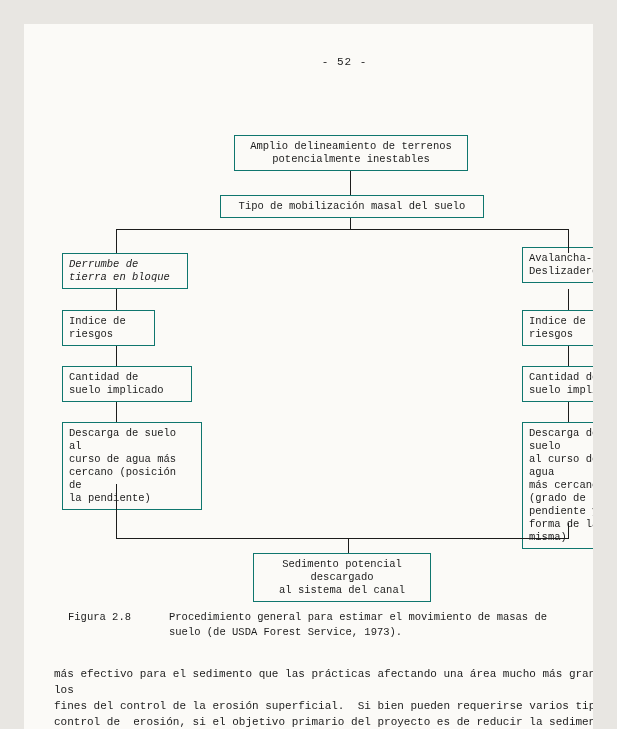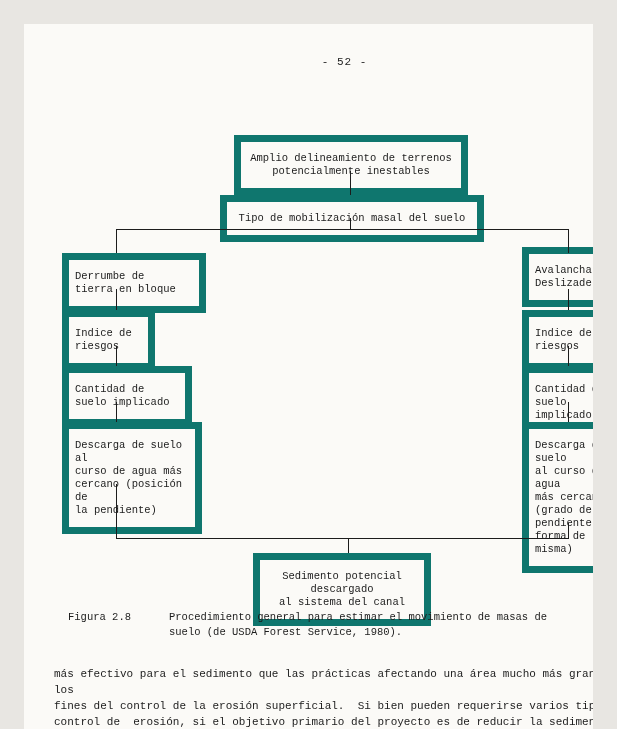--- a/index.html
+++ b/index.html
@@ -13,30 +13,30 @@
     color:#1c1c1c;
     overflow:hidden;
   }
   .page-number {
     position:absolute; top:20px; left:0; width:100%;
     text-align:center; font-size:11px; letter-spacing:1px;
   }
   .flowchart { position:absolute; inset:0; }
   .node {
     position:absolute;
-    border:7px solid #0f766e;
-    padding:10px 6px;
+    border:1px solid #0f766e;
+    padding:4px 6px;
     font-size:10.5px; line-height:13px;
     white-space:pre-line;
     background:#fbfaf7;
   }
   .center { text-align:center; }
   .n-top    { left:186px; top:87px;  width:234px; }
   .n-type   { left:172px; top:147px; width:264px; }
-  .n-l1     { left:14px;  top:205px; width:144px; }
+  .n-l1     { left:14px;  top:205px; width:126px;font-style:italic; }
   .n-l2     { left:14px;  top:262px; width:93px;  }
   .n-l3     { left:14px;  top:318px; width:130px; }
   .n-l4     { left:14px;  top:374px; width:140px; }
   .n-r1     { left:474px; top:199px; width:113px; }
   .n-r2     { left:474px; top:262px; width:113px; }
   .n-r3     { left:474px; top:318px; width:116px; }
   .n-r4     { left:474px; top:374px; width:112px; }
   .n-bottom { left:205px; top:505px; width:178px; }
   .line { position:absolute; background:#1c1c1c; }
   .c1  { left:302px; top:123px; width:1px;   height:24px; }
@@ -119,21 +119,21 @@
     <div class="line c11"></div>
     <div class="line c12"></div>
     <div class="line c13"></div>
     <div class="line c14"></div>
     <div class="line c15"></div>
   </div>
 
   <div class="caption">
     <span class="caption-label">Figura 2.8</span>
     <span class="caption-text">Procedimiento general para estimar el movimiento de masas de
-suelo (de USDA Forest Service, 1980).</span>
+suelo (de USDA Forest Service, 1973).</span>
   </div>
 
   <div class="body-text">más efectivo para el sedimento que las prácticas afectando una área mucho más grande a los
 fines del control de la erosión superficial.  Si bien pueden requerirse varios tipos de
 control de  erosión, si el objetivo primario del proyecto es de reducir la sedimentación
 en la represa, debería normalmente asignarse alta prioridad a las superficies con movi-
 mientos masivos del suelo.</div>
 
 </div>
 

